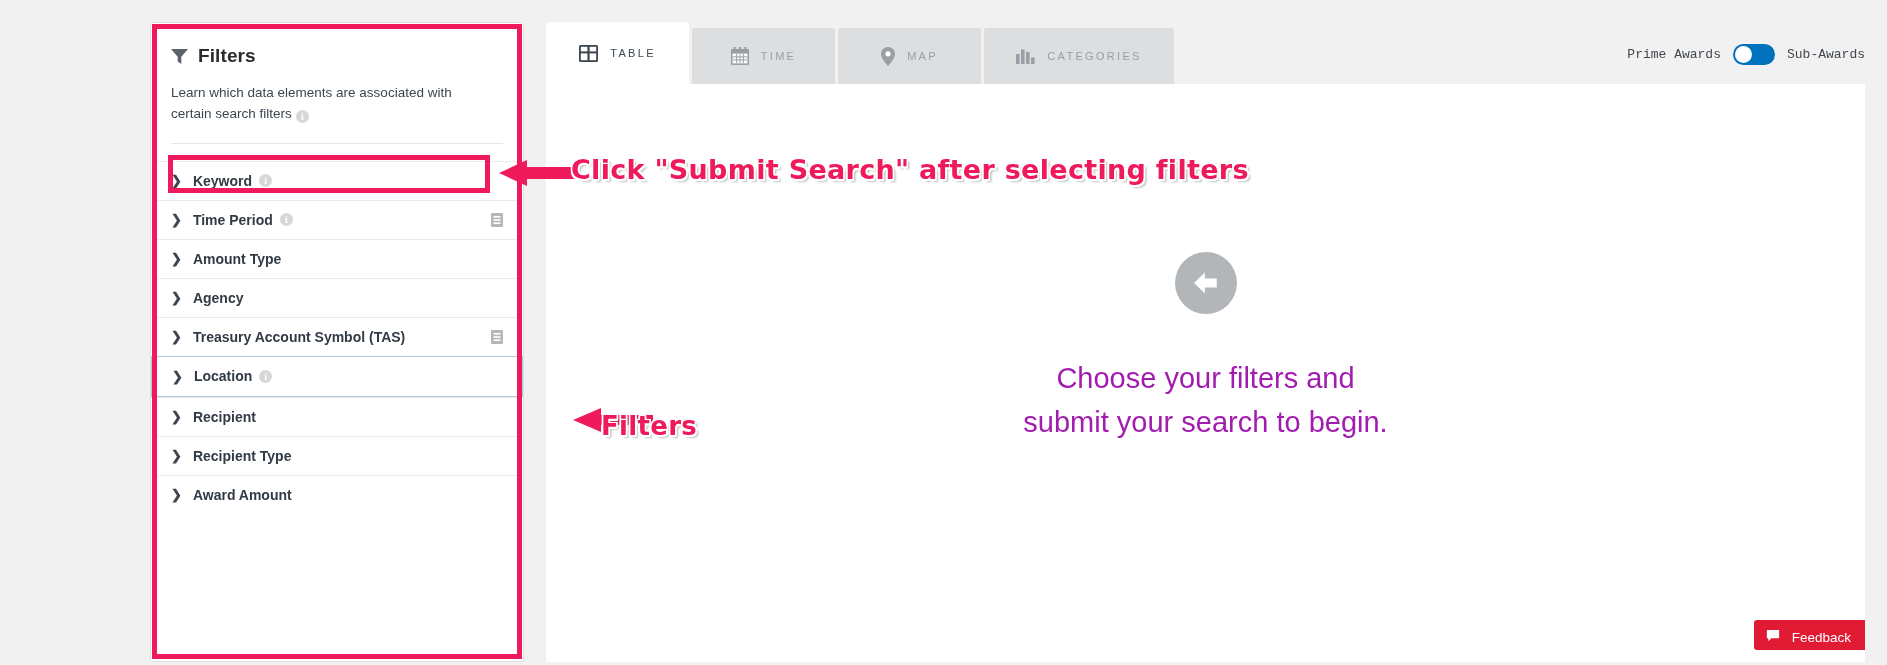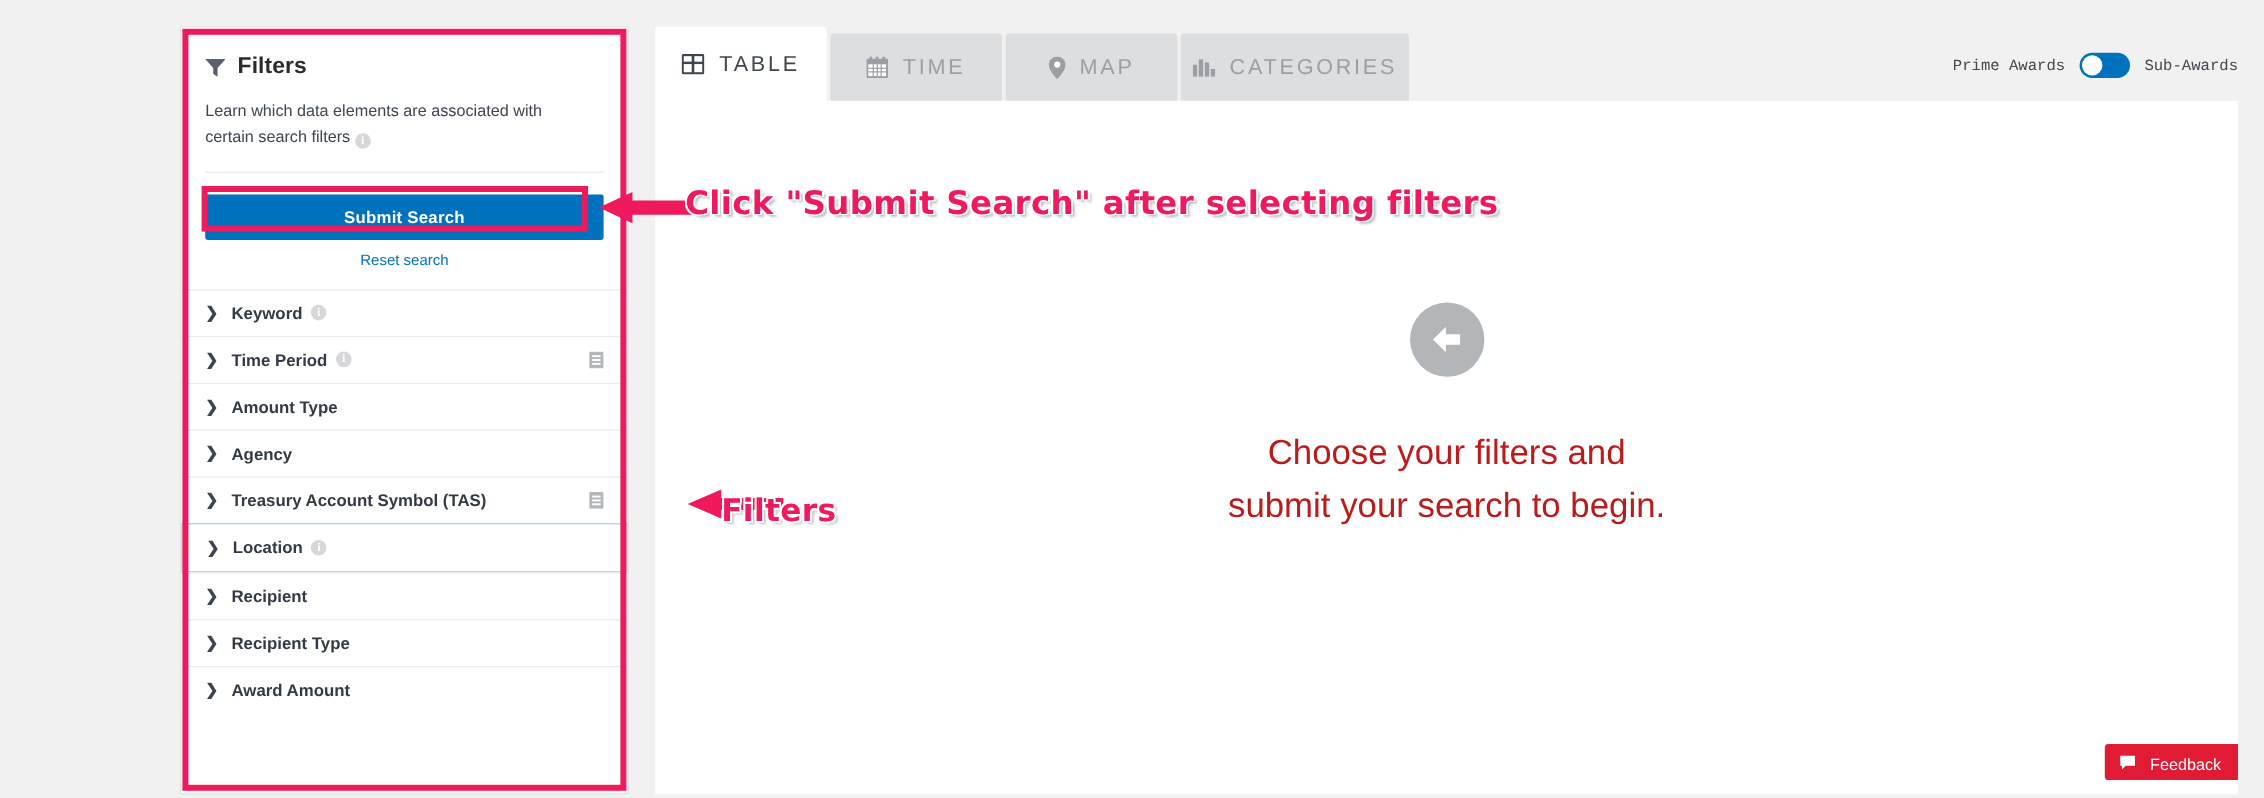--- a/index.html
+++ b/index.html
@@ -187,21 +187,21 @@
     align-items: center;
     justify-content: center;
     gap: 12px;
     width: 143px;
     height: 56px;
     background: #dcdee0;
     border-radius: 3px 3px 0 0;
     cursor: pointer;
     margin-right: 3px;
     color: #9a9fa6;
-    font-size: 18px;
+    font-size: 11px;
     letter-spacing: 2.3px;
   }
   .tab.active {
     background: #ffffff;
     color: #3d4551;
     height: 62px;
   }
   .tab svg { display: block; }
 
   .toggle-area {
@@ -252,21 +252,21 @@
     width: 62px; height: 62px;
     border-radius: 50%;
     background: #b3b6b9;
     margin: 0 auto 42px auto;
     display: flex;
     align-items: center;
     justify-content: center;
   }
   .empty-text {
     font-size: 29px;
-    color: #b91c1c;
+    color: #a21caf;
     line-height: 1.52;
     font-weight: normal;
   }
 
   
   .annot-text {
     position: absolute;
     font-family: "DejaVu Sans", sans-serif;
     font-weight: bold;
     color: #ef1a5b;
@@ -321,24 +321,20 @@
       </span>
       <span class="filters-title">Filters</span>
     </div>
     <div class="filters-desc">
       <span>Learn which data elements are associated with certain search filters</span><span class="info-dot">i</span>
     </div>
   </div>
 
   <div class="hr-divider"></div>
 
-  <div class="submit-wrap">
-    <button id="submit-search-button">Submit Search</button>
-    <a id="reset-search-link">Reset search</a>
-  </div>
 
   <div class="filter-list" id="filter-list">
       <div class="filter-row">
         <span class="chev">❯</span>
         <span class="filter-label">Keyword</span>
         <span class="info-dot" style="margin-left: 7px;">i</span>
       </div>
       <div class="filter-row">
         <span class="chev">❯</span>
         <span class="filter-label">Time Period</span>

